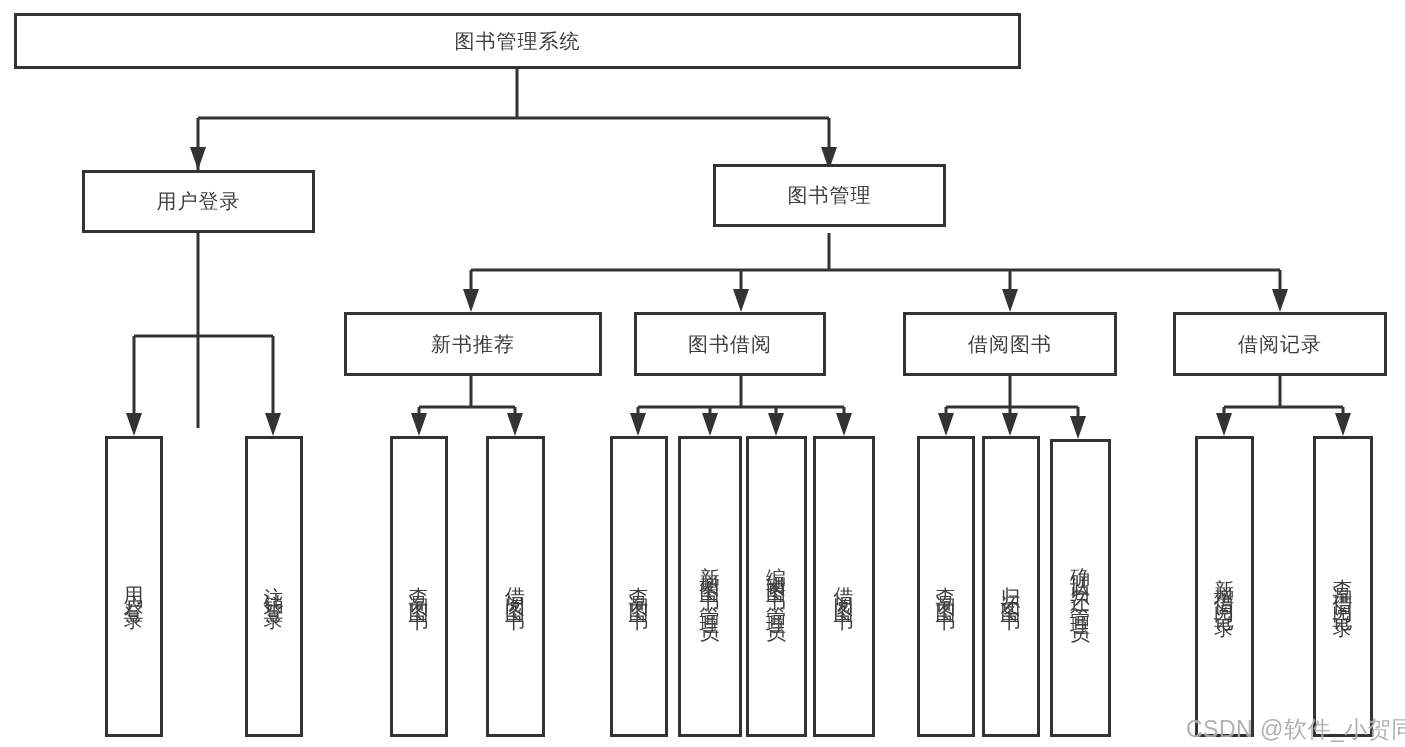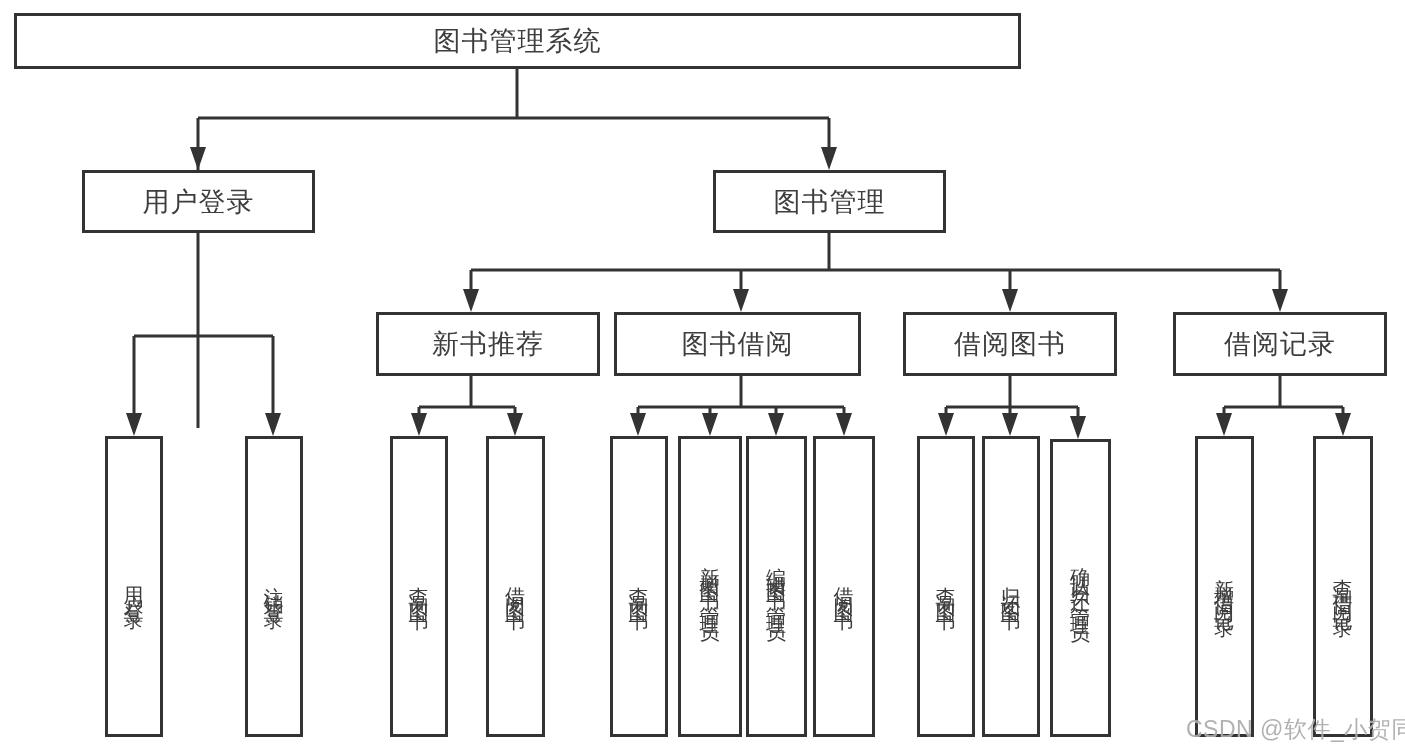--- a/index.html
+++ b/index.html
@@ -40,21 +40,21 @@
     position:absolute;
     z-index:2;
     background:var(--background);
     border:3px solid var(--line);
     display:flex;
     align-items:center;
     justify-content:center;
     color:var(--text);
   }
   .hlabel{
-    font-size:27px;
+    font-size:20px;
     letter-spacing:1px;
     white-space:nowrap;
   }
   .leaf{
     top:436px;
     height:301px;
   }
   .vtext{
     writing-mode:vertical-rl;
     text-orientation:mixed;
@@ -112,28 +112,28 @@
       M1343 436 L1335 413 L1351 413 Z"></path>
   </svg>
 
   <div class="node" style="left:14px;top:13px;width:1007px;height:56px">
     <span class="hlabel">图书管理系统</span>
   </div>
 
   <div class="node" style="left:82px;top:170px;width:233px;height:63px">
     <span class="hlabel">用户登录</span>
   </div>
-  <div class="node" style="left:713px;top:170px;width:233px;height:63px">
+  <div class="node" style="left:713px;top:164px;width:233px;height:63px">
     <span class="hlabel">图书管理</span>
   </div>
 
-  <div class="node" style="left:376px;top:312px;width:224px;height:64px">
+  <div class="node" style="left:344px;top:312px;width:258px;height:64px">
     <span class="hlabel">新书推荐</span>
   </div>
-  <div class="node" style="left:614px;top:312px;width:247px;height:64px">
+  <div class="node" style="left:634px;top:312px;width:192px;height:64px">
     <span class="hlabel">图书借阅</span>
   </div>
   <div class="node" style="left:903px;top:312px;width:214px;height:64px">
     <span class="hlabel">借阅图书</span>
   </div>
   <div class="node" style="left:1173px;top:312px;width:214px;height:64px">
     <span class="hlabel">借阅记录</span>
   </div>
 
   <div class="node leaf" style="left:105px;width:58px">

